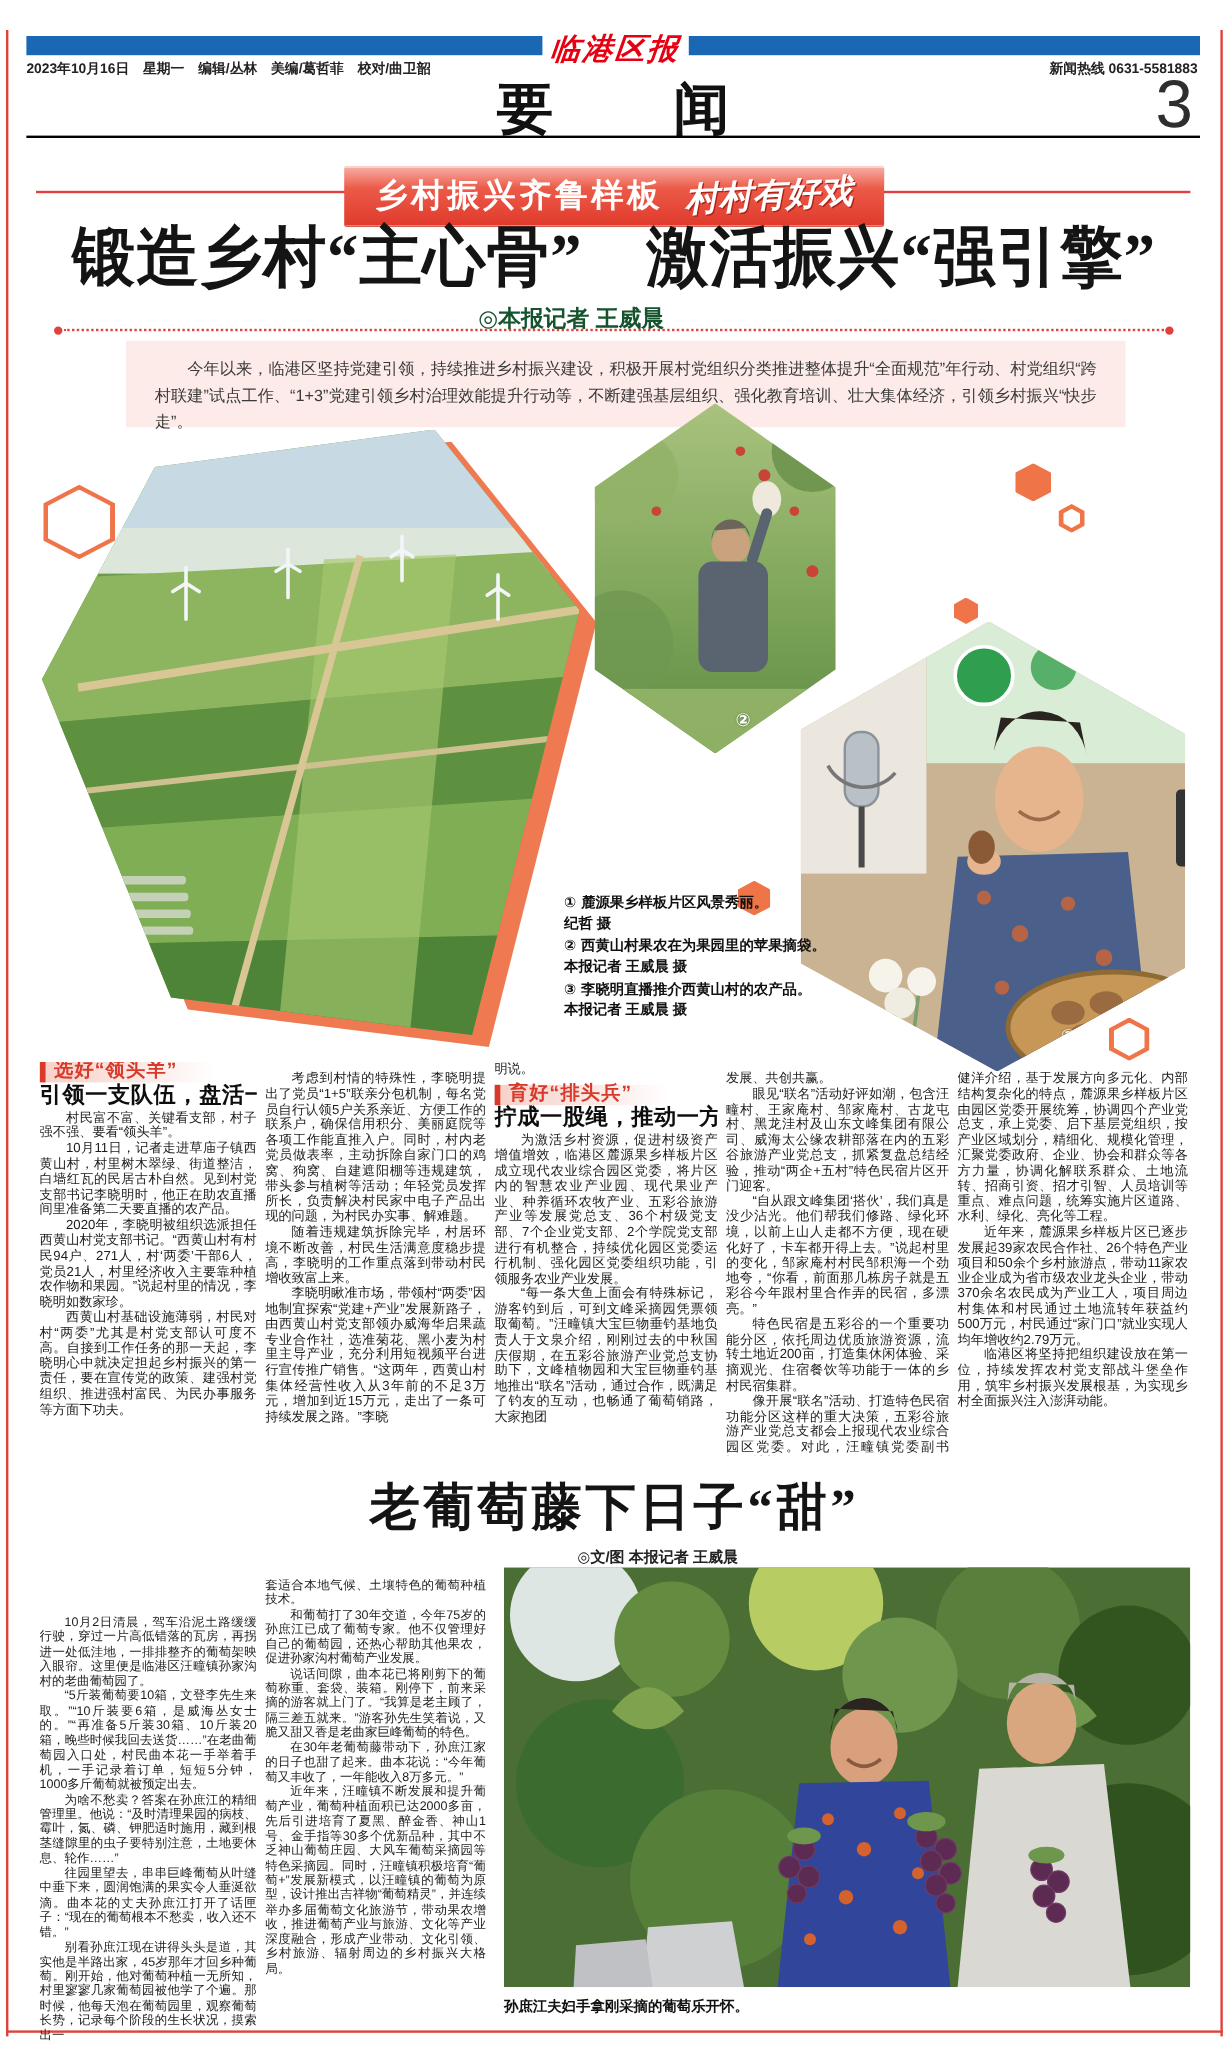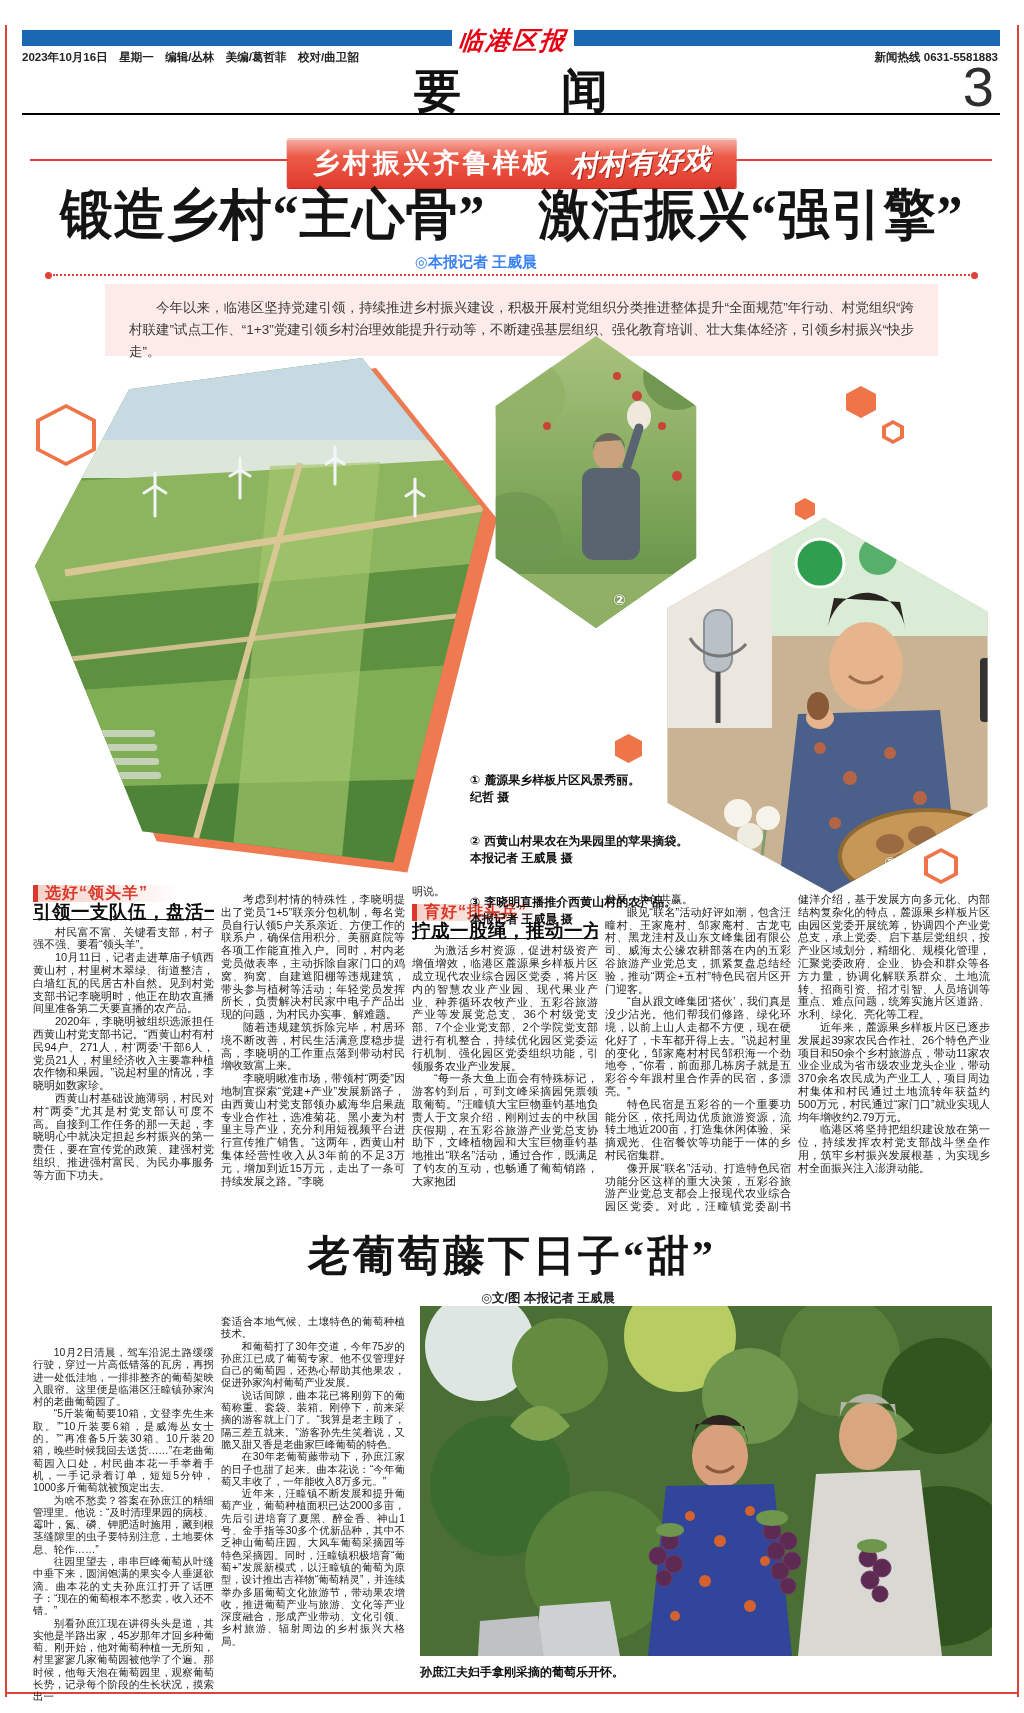--- a/index.html
+++ b/index.html
@@ -14,48 +14,48 @@
   .section-title{position:absolute;top:60px;left:0;width:1024px;text-align:center;font-size:47px;font-weight:900;color:#111;letter-spacing:2px;}
   .page-number{position:absolute;top:54px;right:30px;font-size:56px;color:#2e2e2e;font-family:"Liberation Sans","DejaVu Sans",sans-serif;}
   .head-rule{position:absolute;top:113px;left:22px;width:978px;height:2px;background:#000;}
   
   .kicker-rule{position:absolute;top:159px;left:30px;width:962px;height:2px;background:#e0423b;}
   .kicker{position:absolute;top:138px;left:512px;transform:translateX(-50%);background:linear-gradient(180deg,#f6aa9f 0%,#ec5a48 35%,#e03a2c 100%);border-top:2px solid #f8d3cc;padding:4px 26px 6px 26px;white-space:nowrap;border-radius:2px;box-shadow:0 1px 0 #c42a1e;}
   .kicker-label{color:#fff;font-size:27px;font-weight:900;letter-spacing:3px;vertical-align:middle;}
   .kicker-script{color:#fff;font-size:28px;font-weight:700;font-style:italic;margin-left:14px;vertical-align:middle;display:inline-block;transform:rotate(-3deg);text-shadow:1px 1px 0 #a92317;}
   
   .headline1{position:absolute;top:180px;left:0;width:1024px;text-align:center;font-family:"Liberation Serif","DejaVu Serif",serif;font-size:52px;font-weight:900;color:#141414;letter-spacing:1px;white-space:nowrap;transform:scaleY(1.05);}
-  .byline1{position:absolute;top:253px;left:0;width:952px;text-align:center;font-size:15px;font-weight:700;color:#3b82f6;}
+  .byline1{position:absolute;top:253px;left:0;width:952px;text-align:center;font-size:19px;font-weight:700;color:#14532d;}
   .dotted-rule{position:absolute;top:272px;left:45px;width:933px;height:6px;}
   .dotted-rule .dots{position:absolute;top:2px;left:8px;right:8px;border-top:2px dotted #e0423b;}
   .dotted-rule .end{position:absolute;top:0;width:7px;height:7px;background:#e0423b;border-radius:50%;}
   .lead-box{position:absolute;top:284px;left:105px;width:833px;height:72px;background:#fcebe8;padding:13px 24px;box-sizing:border-box;}
   .lead-box p{margin:0;font-size:13.5px;line-height:1.62;color:#3a3a3a;text-indent:2em;text-align:justify;}
   
   .hex{position:absolute;overflow:hidden;}
   .hex svg{width:100%;height:100%;display:block;}
   .hex-big{left:35px;top:358px;width:448px;height:520px;clip-path:polygon(21% 6%,73% 0%,100% 29%,80% 97%,24% 91%,0% 40%);z-index:2;}
   .hex-big-accent{left:49px;top:368px;width:448px;height:520px;clip-path:polygon(21% 6%,73% 0%,100% 29%,80% 97%,24% 91%,0% 40%);background:#ef7a52;z-index:1;position:absolute;}
   .hex-orchard{left:487px;top:336px;width:218px;height:292px;clip-path:polygon(50% 0%,96% 24%,96% 76%,50% 100%,4% 76%,4% 24%);z-index:2;}
   .hex-stream{left:650px;top:518px;width:348px;height:375px;clip-path:polygon(50% 0%,97% 25%,97% 77%,52% 100%,5% 76%,5% 24%);z-index:2;}
   .photo-num{position:absolute;color:#fff;font-size:15px;font-weight:700;z-index:4;text-shadow:0 0 2px rgba(0,0,0,.45);}
   .deco-hex{position:absolute;clip-path:polygon(50% 0,100% 25%,100% 75%,50% 100%,0 75%,0 25%);background:#ef7448;}
   .deco-hex .inner{position:absolute;left:4px;top:4px;right:4px;bottom:4px;clip-path:polygon(50% 0,100% 25%,100% 75%,50% 100%,0 75%,0 25%);background:#fff;}
   .captions{position:absolute;left:470px;top:744px;width:240px;z-index:3;}
-  .cap{margin-bottom:3px;margin-top:28px;}
+  .cap{margin-bottom:3px;}
   .cap-line{font-size:12px;font-weight:700;color:#111;line-height:1.4;}
   .cap-line .n{margin-right:4px;}
   .cap-credit{font-size:12px;font-weight:700;color:#111;text-align:left;padding-right:34px;line-height:1.35;}
   
   .col{position:absolute;overflow:hidden;text-align:justify;}
   .a1col{font-size:11px;line-height:12.8px;color:#1c1c1c;}
   .a2col{font-size:10.4px;line-height:12.3px;color:#1c1c1c;}
   .para{margin:0;text-indent:2em;}
   .para.cont{text-indent:0;}
-  .sec{margin-bottom:7px;text-decoration:underline;}
+  .sec{margin-bottom:7px;}
   .sec-tag{display:inline-block;color:#d8392a;font-size:16px;font-weight:800;border-left:5px solid #d8392a;padding:2px 30px 2px 7px;background:linear-gradient(90deg,#f7d2ca 0%,#fbeae6 60%,rgba(255,255,255,0) 100%);letter-spacing:1px;}
   .sec-sub{font-size:18.5px;font-weight:900;color:#0d0d0d;margin-top:4px;letter-spacing:0.5px;white-space:nowrap;}
   
   .headline2{position:absolute;top:1228px;left:0;width:1024px;text-align:center;font-family:"Liberation Serif","DejaVu Serif",serif;font-size:42px;font-weight:900;color:#141414;letter-spacing:3px;}
   .byline2{position:absolute;top:1290px;left:0;width:1024px;text-align:center;font-size:12.5px;font-weight:700;color:#222;padding-left:36px;}
   .photo2{position:absolute;left:420px;top:1306px;width:572px;height:350px;overflow:hidden;}
   .photo2 svg{width:100%;height:100%;display:block;}
   .caption2{position:absolute;left:420px;top:1664px;width:572px;text-align:left;font-size:12px;font-weight:700;color:#111;}
 </style>
 </head>

